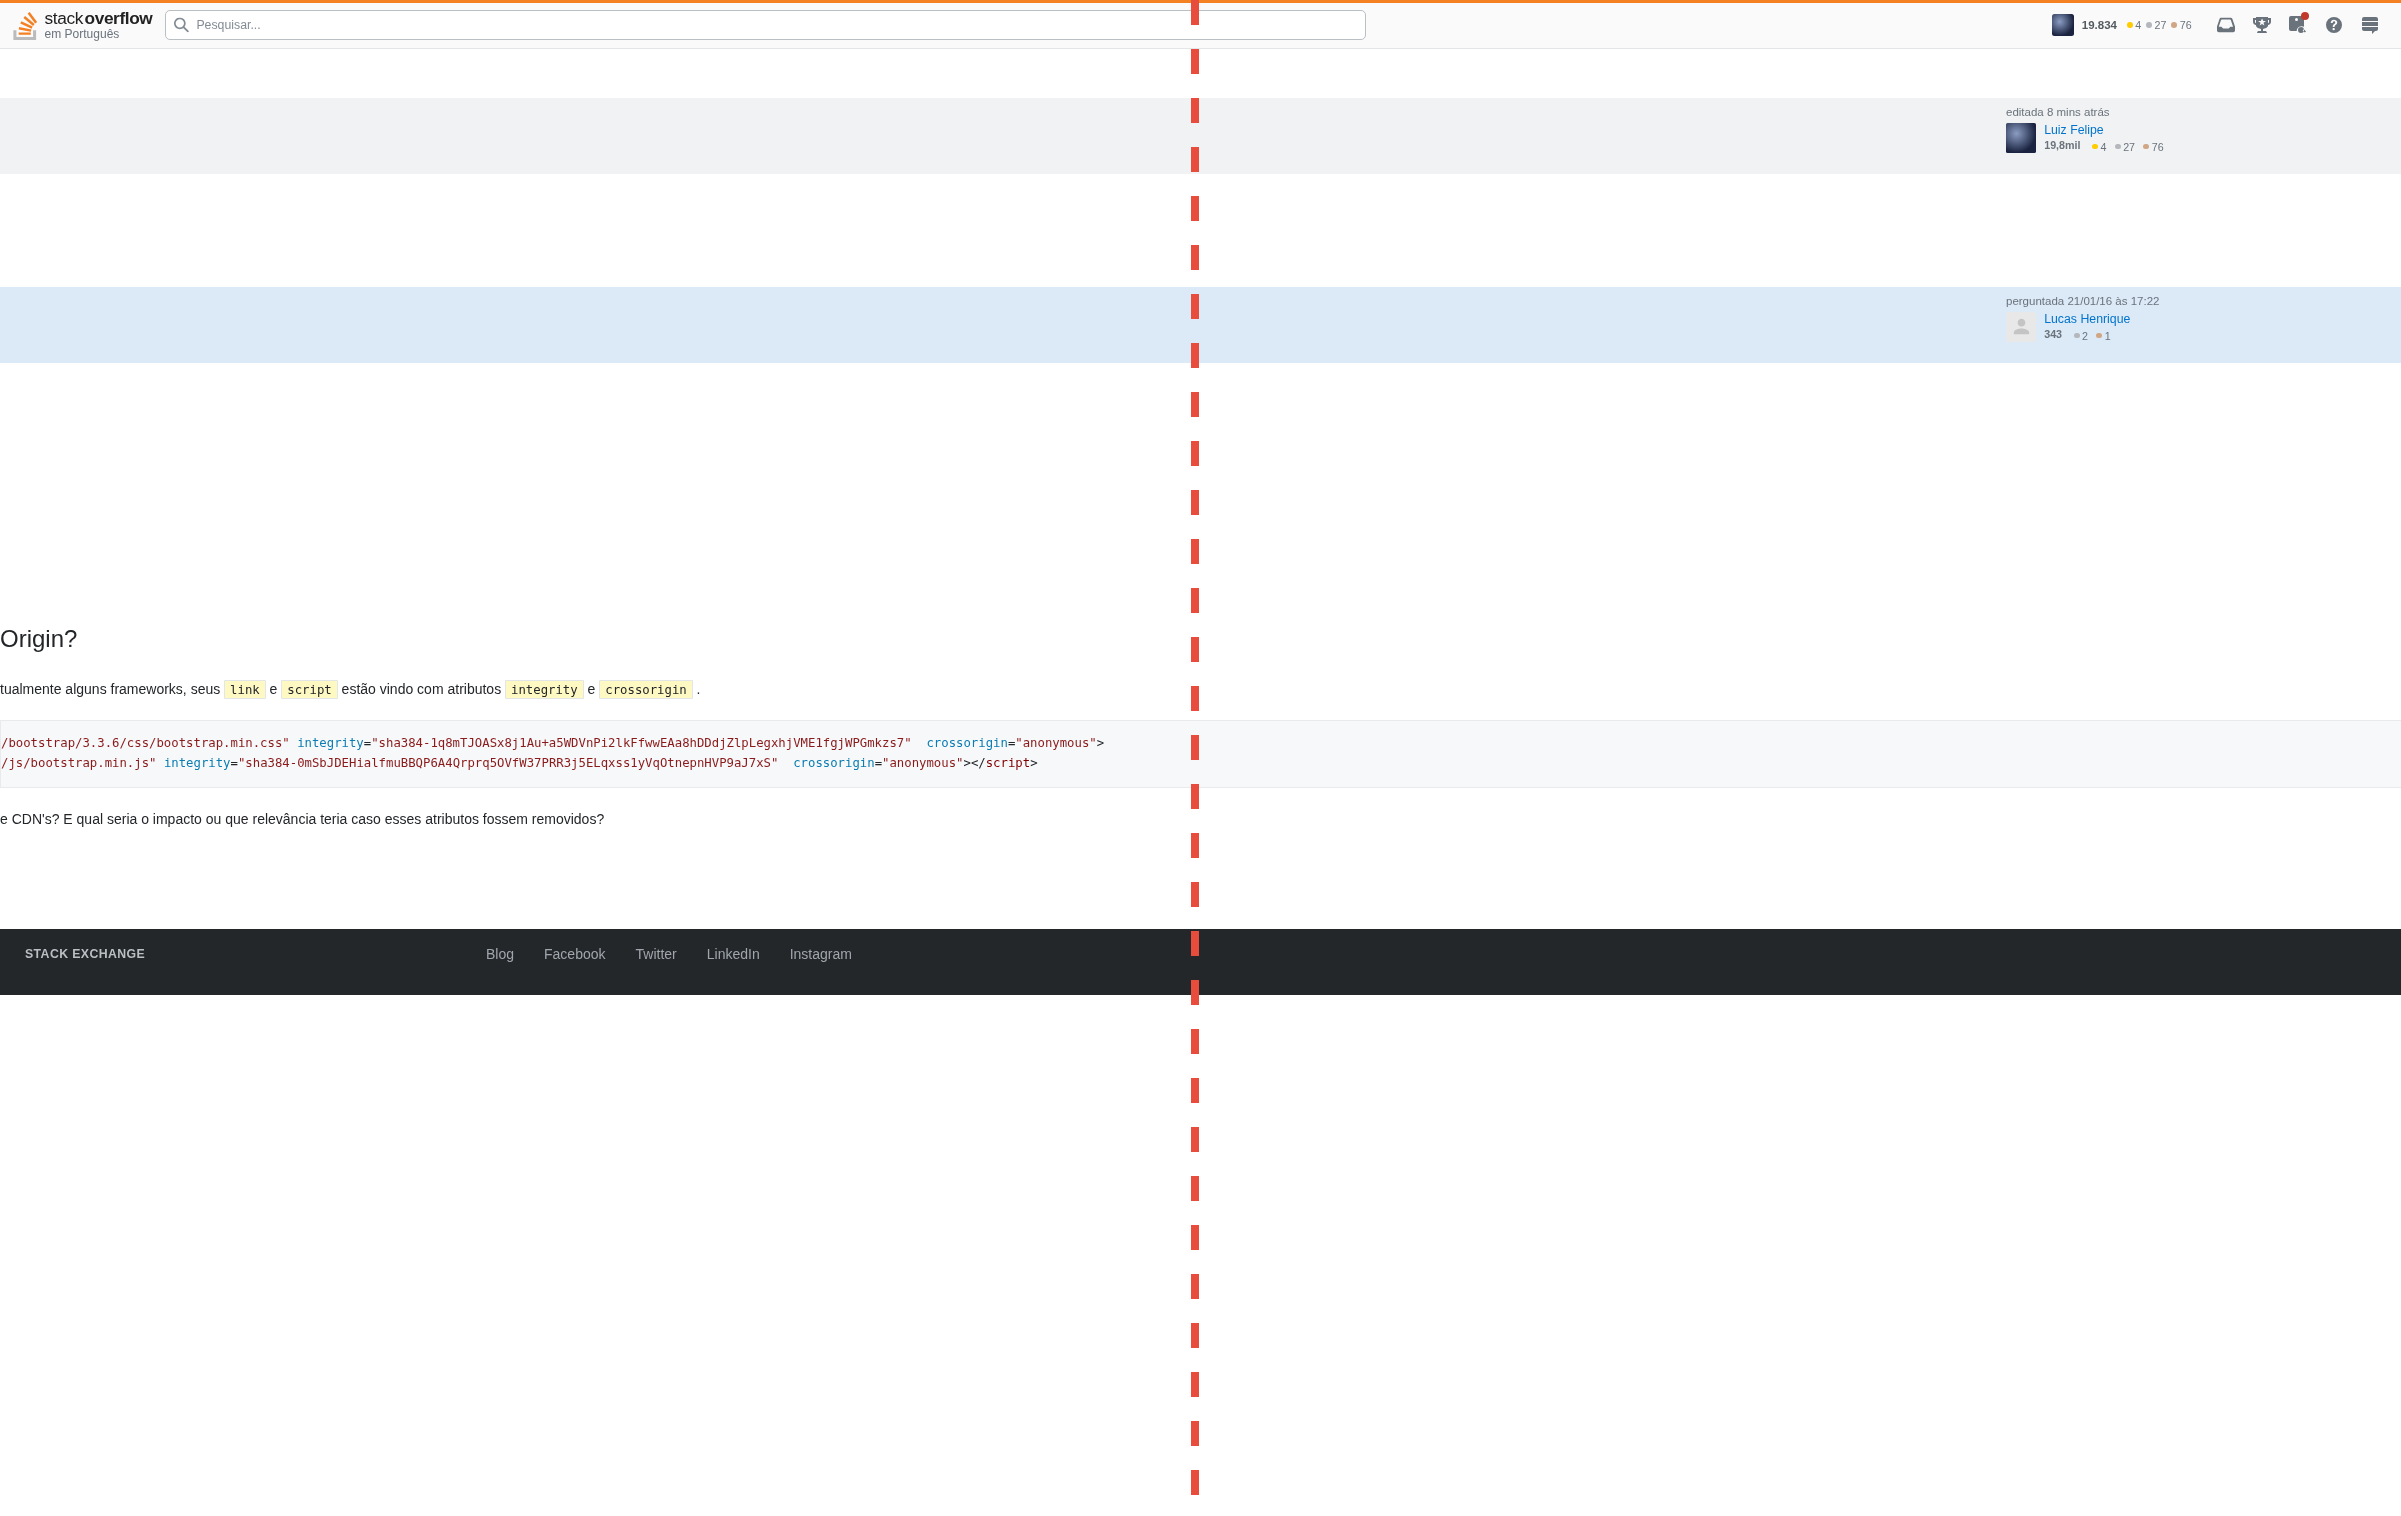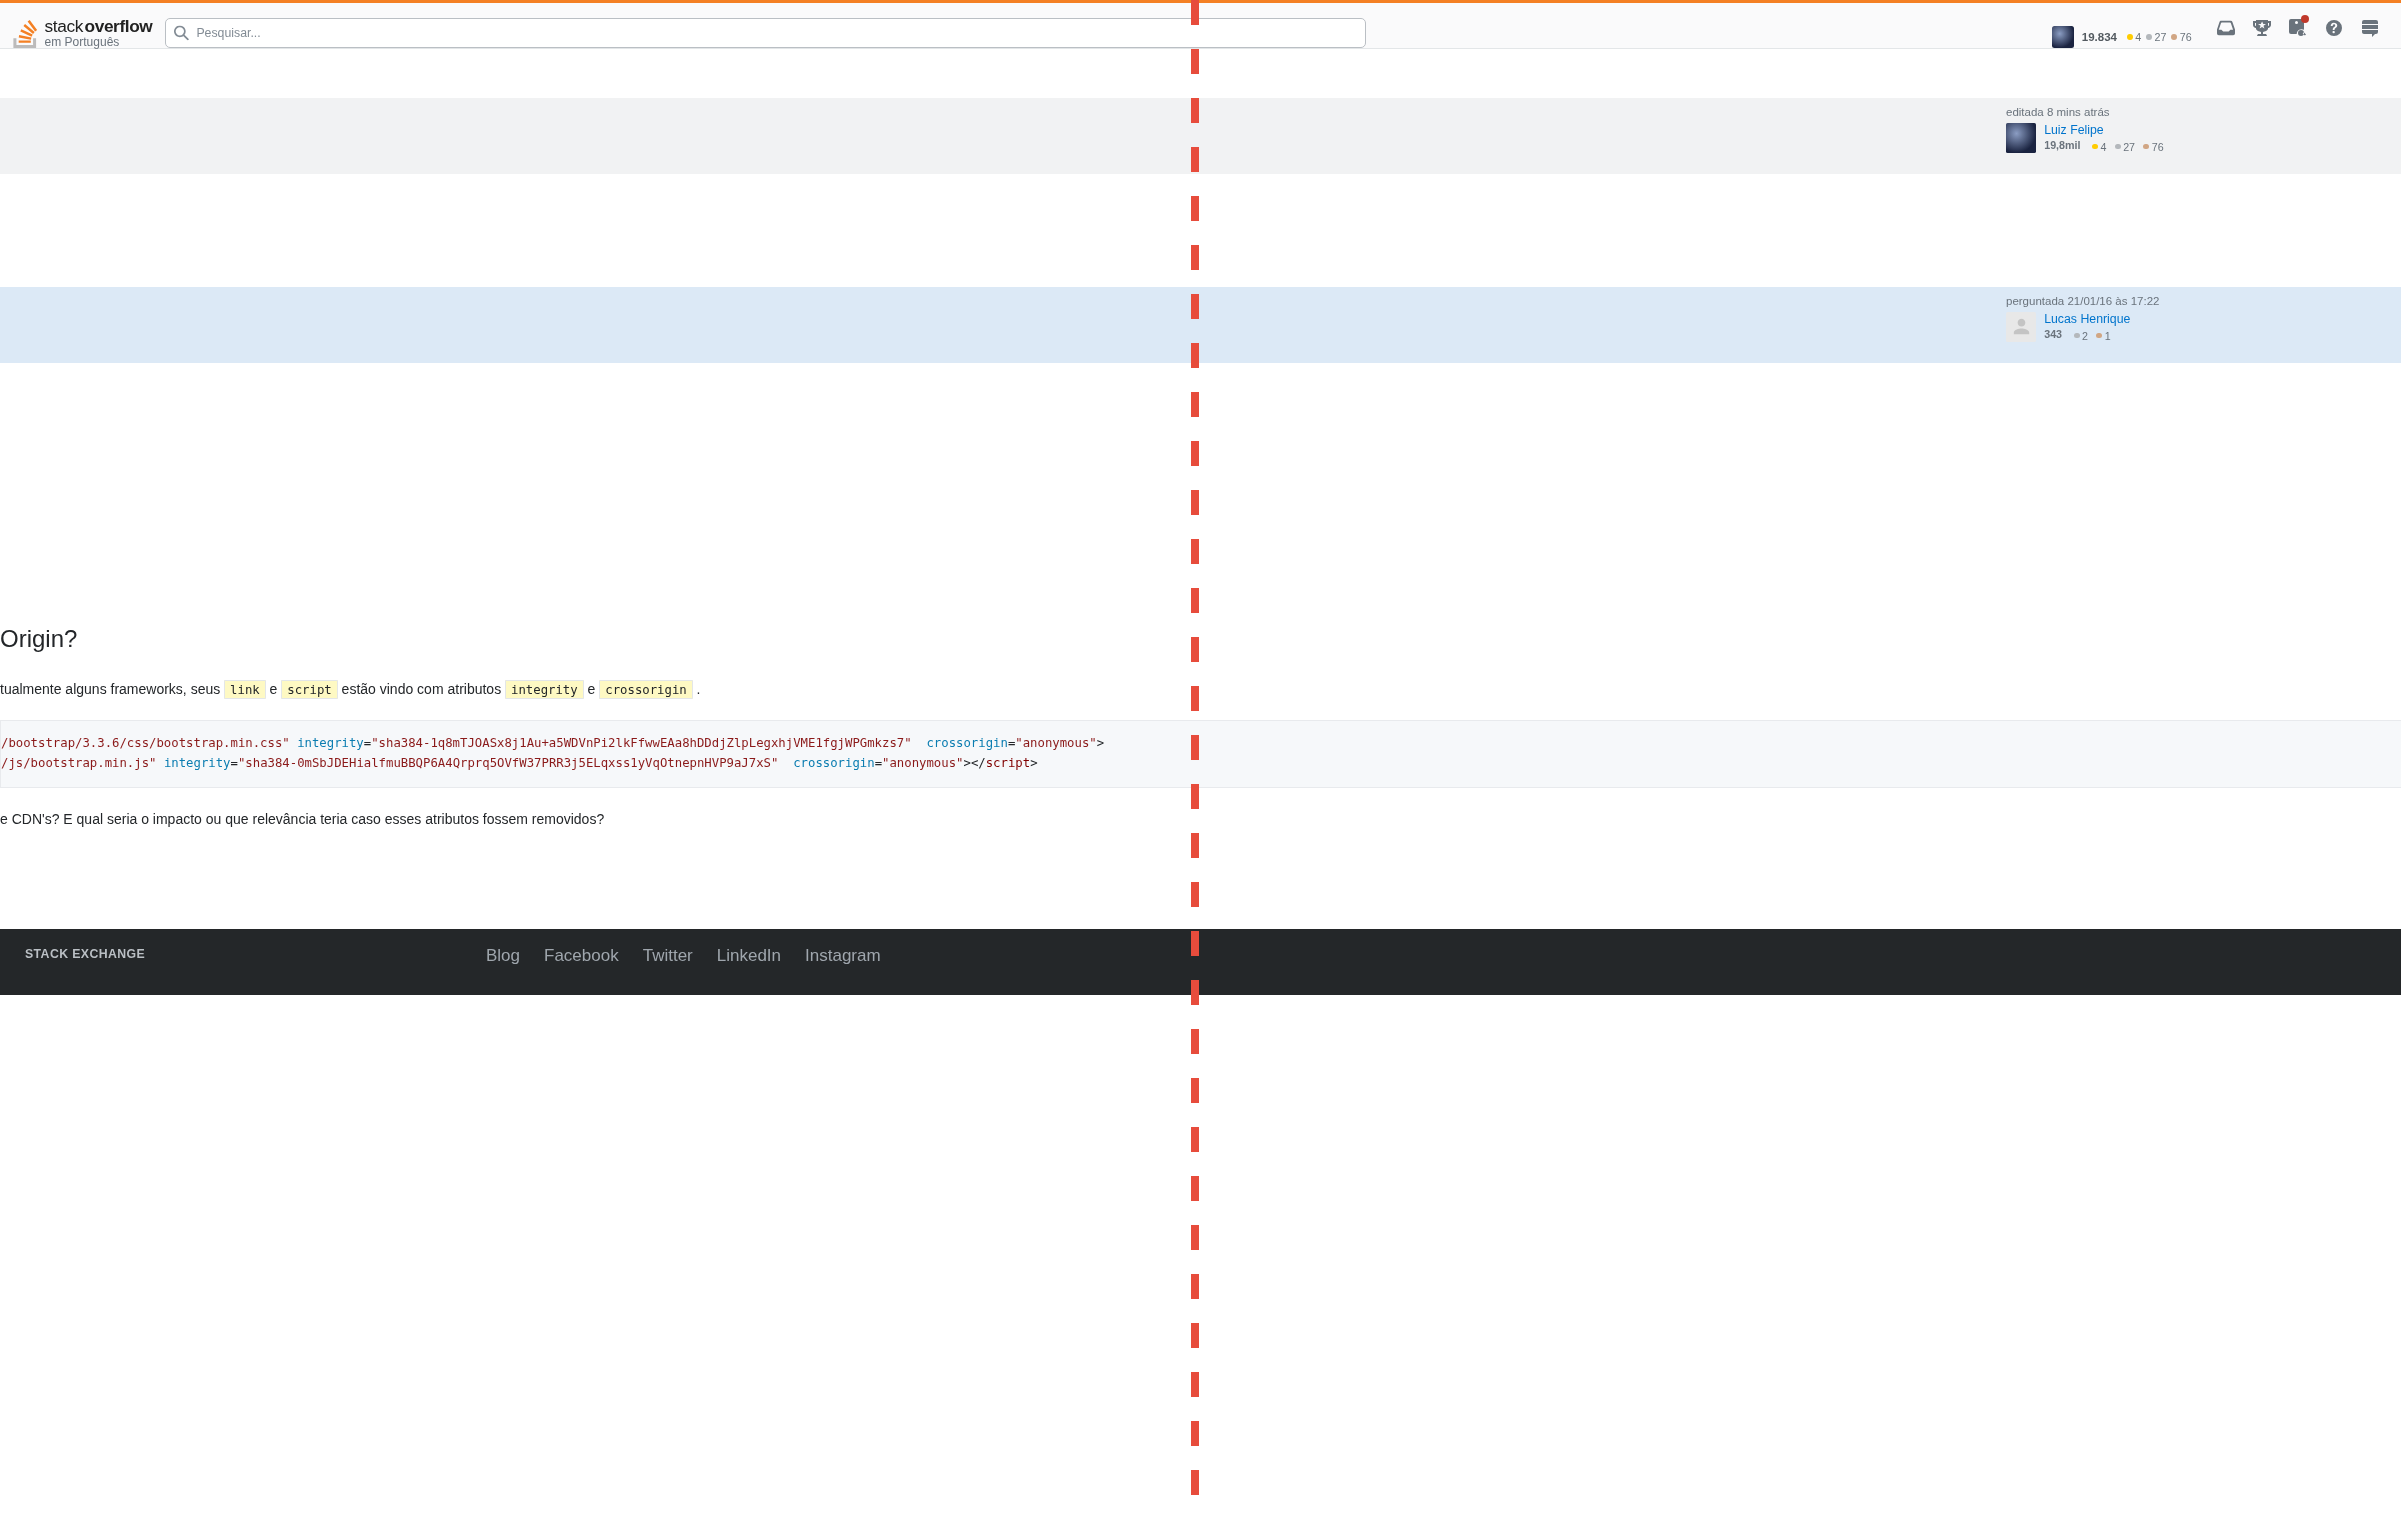--- a/index.html
+++ b/index.html
@@ -1,18 +1,18 @@
 <!DOCTYPE html>
 <html style="font-size:13px"><head>
 <meta charset="utf-8">
 <style>
 *{box-sizing:border-box;margin:0;padding:0}
 body{font-family:-apple-system,BlinkMacSystemFont,"Segoe UI",Arial,sans-serif;font-size:12.3px;color:#232629;background:#fff;width:2401px;overflow:hidden}
 .orange-bar{height:2.5px;background:#f48024;width:100%}
-.topbar{height:46px;border-bottom:0.8px solid #e3e6e8;display:flex;align-items:flex-end;padding:0 13px;background:#fafafb}
+.topbar{height:46px;border-bottom:0.8px solid #e3e6e8;display:flex;align-items:center;padding:0 13px;background:#fafafb}
 .logo{display:flex;align-items:flex-end;margin-right:13px;cursor:pointer}
 .logo-icon{width:25px;height:28px;margin-right:6.6px}
 .logo-text{display:flex;flex-direction:column;line-height:1}
 .logo-main{display:flex;font-size:17.3px;letter-spacing:-0.4px}
 .logo-stack{font-weight:400;color:#222}
 .logo-overflow{font-weight:700;color:#222;margin-left:1.6px}
 .logo-sub{font-size:12px;color:#6a737c;margin-top:0}
 .search-wrap{flex:1;position:relative;max-width:1201px}
 .search-input{width:100%;height:30px;border:0.8px solid #babfc4;border-radius:5px;padding:6.6px 8.2px 6.6px 30px;font-size:12.3px;background:#fff}
 .search-input::placeholder{color:#838c95}
@@ -47,21 +47,21 @@
 .q-title{font-size:24px;font-weight:400;color:#232629;margin-bottom:25px;margin-left:-164px}
 .q-text{font-size:14px;color:#232629;line-height:1.6;margin-bottom:20px;margin-left:-411px}
 code.inline{background:#fef9c3;border:0.8px solid #e3e6e8;border-radius:1px;padding:1.6px 5px;font-family:Menlo,Consolas,monospace;font-size:12.3px;color:#232629}
 .code-block{background:#f6f8fa;border:0.8px solid #e8eaed;padding:13px 0;margin:20px 0;font-family:Menlo,Consolas,monospace;font-size:12.3px;line-height:1.6;white-space:pre;overflow:hidden;margin-left:-411px;width:2796px}
 .tok-str{color:#8B1A1A}
 .tok-attr{color:#0b7db1}
 .tok-tag{color:#800000}
 .q-text2{font-size:14px;color:#232629;line-height:1.6;margin-left:-411px;margin-top:16.4px}
 .footer{background:#242729;height:66px;margin-top:99px;padding:18px 25px;color:#babfc4}
 .footer-title{font-weight:700;font-size:12.3px;color:#babfc4;letter-spacing:0.4px}
-.footer-links{display:flex;gap:24px;font-size:17px;color:#9fa6ad;margin-top:-15px;margin-left:461px}
+.footer-links{display:flex;gap:30px;font-size:14px;color:#9fa6ad;margin-top:-15px;margin-left:461px}
 .red-dash{position:fixed;left:1191px;top:0;width:8.2px;height:100%;pointer-events:none;z-index:999;background:repeating-linear-gradient(to bottom,#e74c3c 0,#e74c3c 25px,transparent 25px,transparent 49px)}
 </style>
 </head>
 <body>
 
 <div class="red-dash"></div>
 
 <div class="orange-bar"></div>
 
 <div class="topbar">

